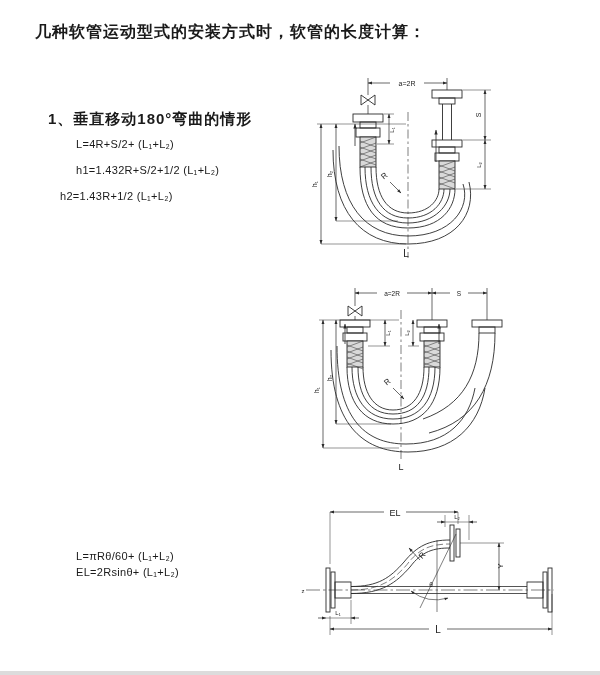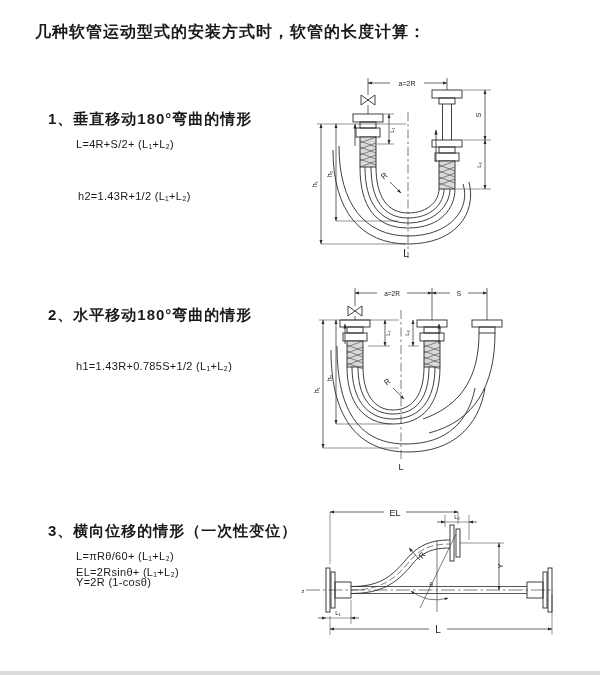--- a/index.html
+++ b/index.html
@@ -15,28 +15,25 @@
 </style>
 </head>
 <body>
 
 <div class="page">
 
   <div class="abs title">几种软管运动型式的安装方式时，软管的长度计算：</div>
 
   <div class="abs sec-heading" style="left:48px;top:110px">1、垂直移动180°弯曲的情形</div>
   <div class="abs formula" style="left:76px;top:138px">L=4R+S/2+ (L₁+L₂)</div>
-  <div class="abs formula" style="left:78px;top:190px">h2=1.43R+1/2 (L₁+L₂)</div>
-
-  <div class="abs sec-heading" style="left:48px;top:306px">2、水平移动180°弯曲的情形</div>
-  <div class="abs formula" style="left:76px;top:360px">h1=1.43R+0.785S+1/2 (L₁+L₂)</div>
-
-  <div class="abs sec-heading" style="left:48px;top:522px">3、横向位移的情形（一次性变位）</div>
+  <div class="abs formula" style="left:76px;top:164px">h1=1.432R+S/2+1/2 (L₁+L₂)</div>
+  <div class="abs formula" style="left:60px;top:190px">h2=1.43R+1/2 (L₁+L₂)</div>
+
+
   <div class="abs formula" style="left:76px;top:550px">L=πRθ/60+ (L₁+L₂)</div>
-  <div class="abs formula" style="left:76px;top:576px">Y=2R (1-cosθ)</div>
   <div class="abs formula" style="left:76px;top:566px">EL=2Rsinθ+ (L₁+L₂)</div>
 
   <svg style="left:303px;top:66px" width="265" height="195" viewBox="0 0 265 195">
     <defs>
       <marker id="arrA" viewBox="0 0 10 10" refX="9.5" refY="5" markerWidth="8" markerHeight="6" orient="auto-start-reverse">
         <path d="M0,1.5 L10,5 L0,8.5 Z" fill="#2a2a2a"></path>
       </marker>
     </defs>
     <g stroke="#2a2a2a" fill="none" stroke-width="0.7">
 

